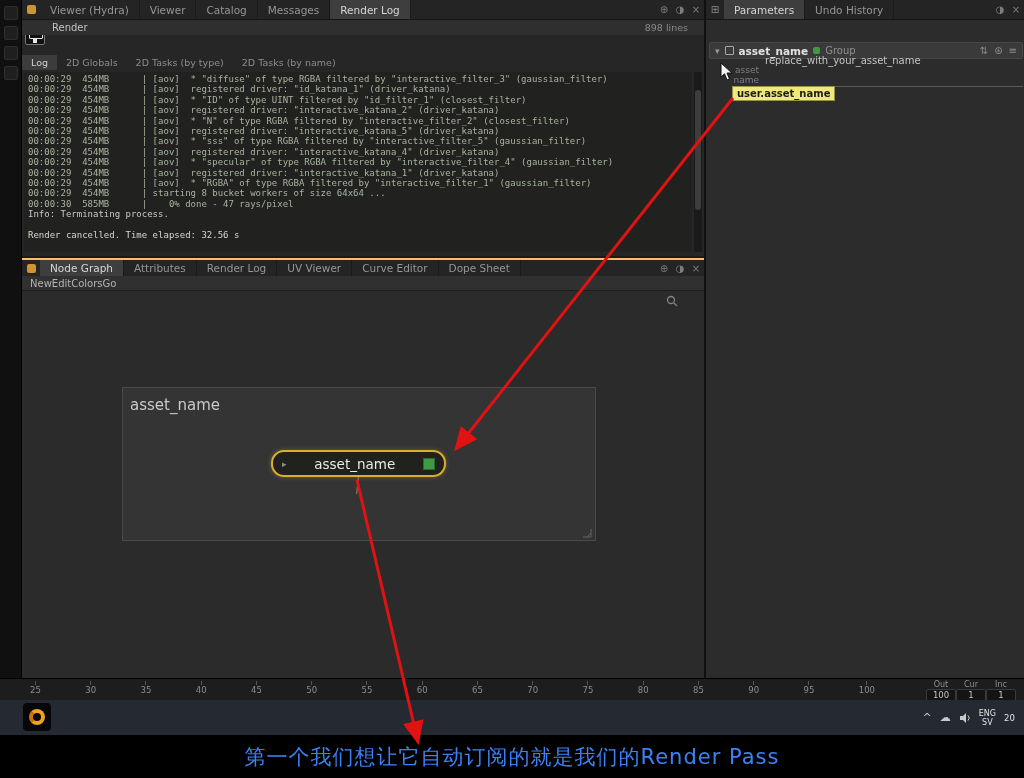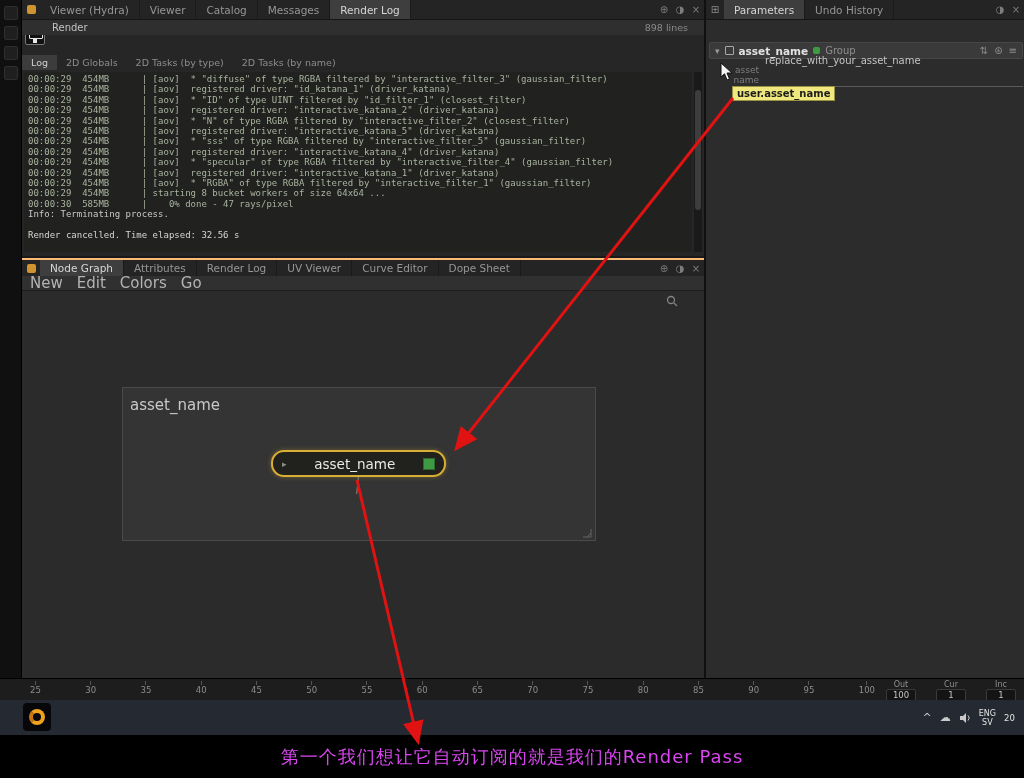--- a/index.html
+++ b/index.html
@@ -36,21 +36,21 @@
   .subtab.active { background:#3c3c3c; color:#d0d0d0; }
   .log-area { position:absolute; left:2px; top:52px; width:668px; height:180px; background:#21221f; overflow:hidden; padding:2px 0 0 4px; }
   .log-line { font-family:"DejaVu Sans Mono","Liberation Mono",monospace; font-size:9px; line-height:10.4px; color:#a9b39f; white-space:pre; min-height:10.4px; }
   .log-line.info { color:#c9c9c9; }
   .log-line.result { color:#d6d6d6; }
   .log-scrollbar { position:absolute; right:2px; top:52px; width:8px; height:180px; background:#1a1a1a; }
   .log-thumb { position:absolute; left:1px; top:18px; width:6px; height:120px; background:#3d3d3d; border-radius:3px; }
   
   .ng-panel { position:absolute; left:22px; top:258px; width:682px; height:420px; background:#2b2b2b; border-top:2px solid #fdba74; }
   .ng-tabbar { position:absolute; left:0; top:0; width:100%; height:16px; background:#242424; display:flex; align-items:stretch; }
-  .ng-menubar { position:absolute; left:0; top:16px; width:100%; height:15px; background:#303030; display:flex; align-items:center; gap:14px; padding-left:8px; font-size:15px; color:#b3b3b3; border-bottom:1px solid #1d1d1d; }
+  .ng-menubar { position:absolute; left:0; top:16px; width:100%; height:15px; background:#303030; display:flex; align-items:center; padding-left:8px; font-size:10px; color:#b3b3b3; border-bottom:1px solid #1d1d1d; }
   .ng-canvas { position:absolute; left:0; top:31px; width:100%; height:389px; background:#2b2b2b; }
   .search-icon { position:absolute; right:26px; top:4px; opacity:.8; }
   .group-box { position:absolute; left:100px; top:96px; width:474px; height:154px; background:#343434; border:1px solid #4a4a4a; }
   .group-title { position:absolute; left:7px; top:8px; font-size:15px; color:#c9c9c9; }
   .node { position:absolute; left:148px; top:62px; width:175px; height:27px; background:#21211d; border:2px solid #d9ae35; border-radius:13px; display:flex; align-items:center; box-shadow:0 0 5px rgba(217,174,53,.35); }
   .node-collapse { color:#8f8f8f; font-size:9px; margin-left:9px; }
   .node-label { flex:1; text-align:center; font-size:13.5px; color:#e9e9e9; }
   .node-badge { width:12px; height:12px; background:#3f9b42; border:1px solid #2c6b2e; margin-right:9px; }
   .node-stem { position:absolute; left:234px; top:89px; width:1px; height:17px; background:#8a8a8a; transform:rotate(6deg); }
   .group-resize { position:absolute; right:3px; bottom:2px; opacity:.55; }
@@ -66,35 +66,35 @@
   .param-row { position:absolute; left:3px; top:52px; width:314px; height:15px; display:flex; align-items:flex-end; }
   .param-label { width:56px; text-align:right; font-size:9px; color:#7d7d7d; padding-right:6px; padding-bottom:2px; }
   .param-value { flex:1; font-size:10px; color:#c4c4c4; border-bottom:1px solid #5a5a5a; padding-bottom:20px; white-space:nowrap; overflow:hidden; }
   .tooltip { position:absolute; left:26px; top:66px; background:#efe87e; border:1px solid #9b9246; color:#1c1c1c; font-size:10px; font-weight:bold; padding:1px 4px; z-index:30; }
   
   .timeline { position:absolute; left:0; top:678px; width:1024px; height:22px; background:#1d1d1d; border-top:1px solid #000; }
   .tl-ticks { position:absolute; left:30px; top:2px; width:845px; height:18px; display:flex; justify-content:space-between; }
   .tick { display:flex; flex-direction:column; align-items:center; }
   .tick-mark { width:1px; height:4px; background:#555; }
   .tick-num { font-size:8.5px; color:#8c8c8c; }
-  .tl-fields { position:absolute; right:8px; top:1px; display:flex; gap:20px;justify-content:space-between; }
+  .tl-fields { position:absolute; right:8px; top:1px; display:flex; gap:0;justify-content:space-between; }
   .tl-field { display:flex; flex-direction:column; align-items:center; }
   .tl-field-label { font-size:8px; color:#8f8f8f; line-height:9px; }
   .tl-field-value { min-width:30px; text-align:center; font-size:8.5px; color:#c4c4c4; background:#141414; border:1px solid #3a3a3a; border-radius:2px; line-height:10px; padding:0 3px; }
   
   .taskbar { position:absolute; left:0; top:700px; width:1024px; height:35px; background:#252932; }
   .katana-app { position:absolute; left:23px; top:3px; width:28px; height:28px; background:#07070a; border-radius:4px; display:flex; align-items:center; justify-content:center; }
   .katana-ring { width:16px; height:16px; border:4px solid #f0a21e; border-radius:50%; border-left-color:#c77710; }
   .tray { position:absolute; right:0; top:0; height:35px; display:flex; align-items:center; gap:8px; padding-right:2px; }
   .tray-glyph { color:#c9c9c9; font-size:11px; }
   .tray-lang { display:flex; flex-direction:column; align-items:center; font-size:8px; line-height:9px; color:#e2e2e2; }
   .tray-clock { font-size:8.5px; color:#e2e2e2; width:18px; overflow:hidden; }
   
   .subtitle-bar { position:absolute; left:0; top:735px; width:1024px; height:43px; background:#000; display:flex; align-items:center; justify-content:center; }
-  .subtitle-text { font-size:18px; color:#d946ef; letter-spacing:1px; text-shadow:0 0 3px #000, 1px 1px 0 #000; }
+  .subtitle-text { font-size:21px; color:#3b82f6; letter-spacing:1px; text-shadow:0 0 3px #000, 1px 1px 0 #000; }
   
   .annot { position:absolute; left:0; top:0; width:1024px; height:778px; pointer-events:none; z-index:50; }
   .cursor-svg { position:absolute; left:720px; top:62px; z-index:60; pointer-events:none; }
 </style>
 </head>
 <body>
 
 <div class="app">
 
   <div class="left-strip">

